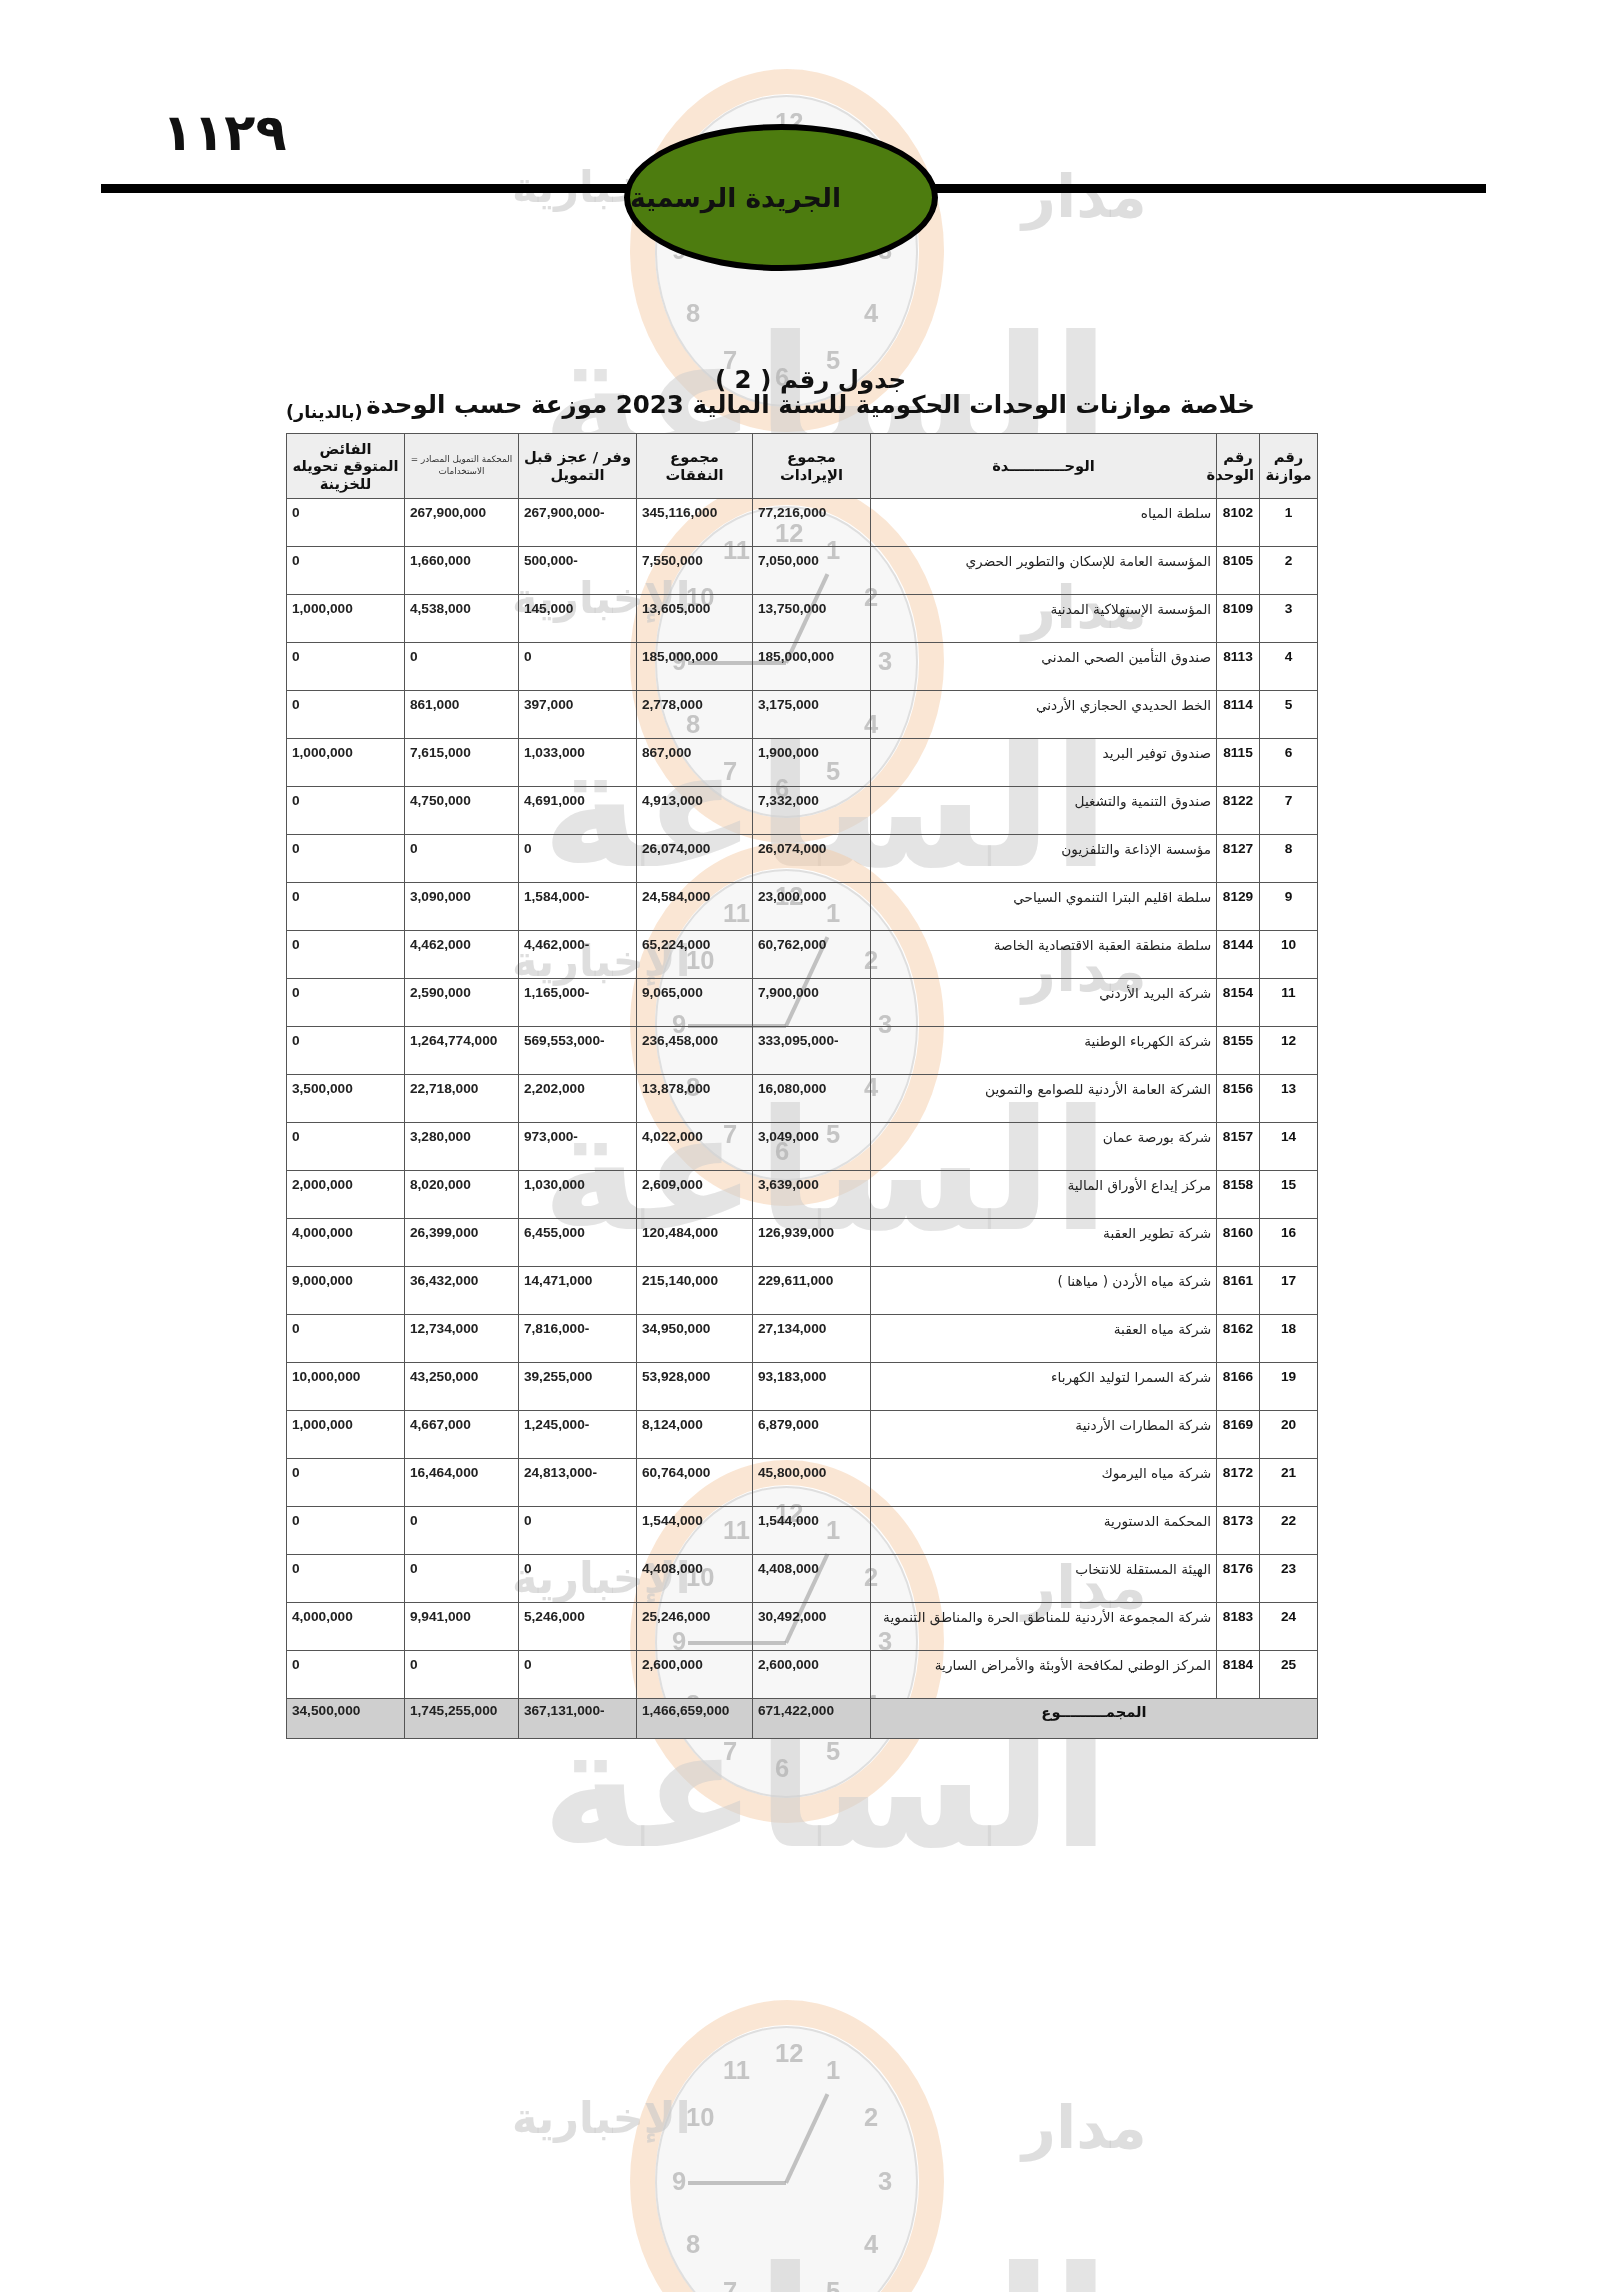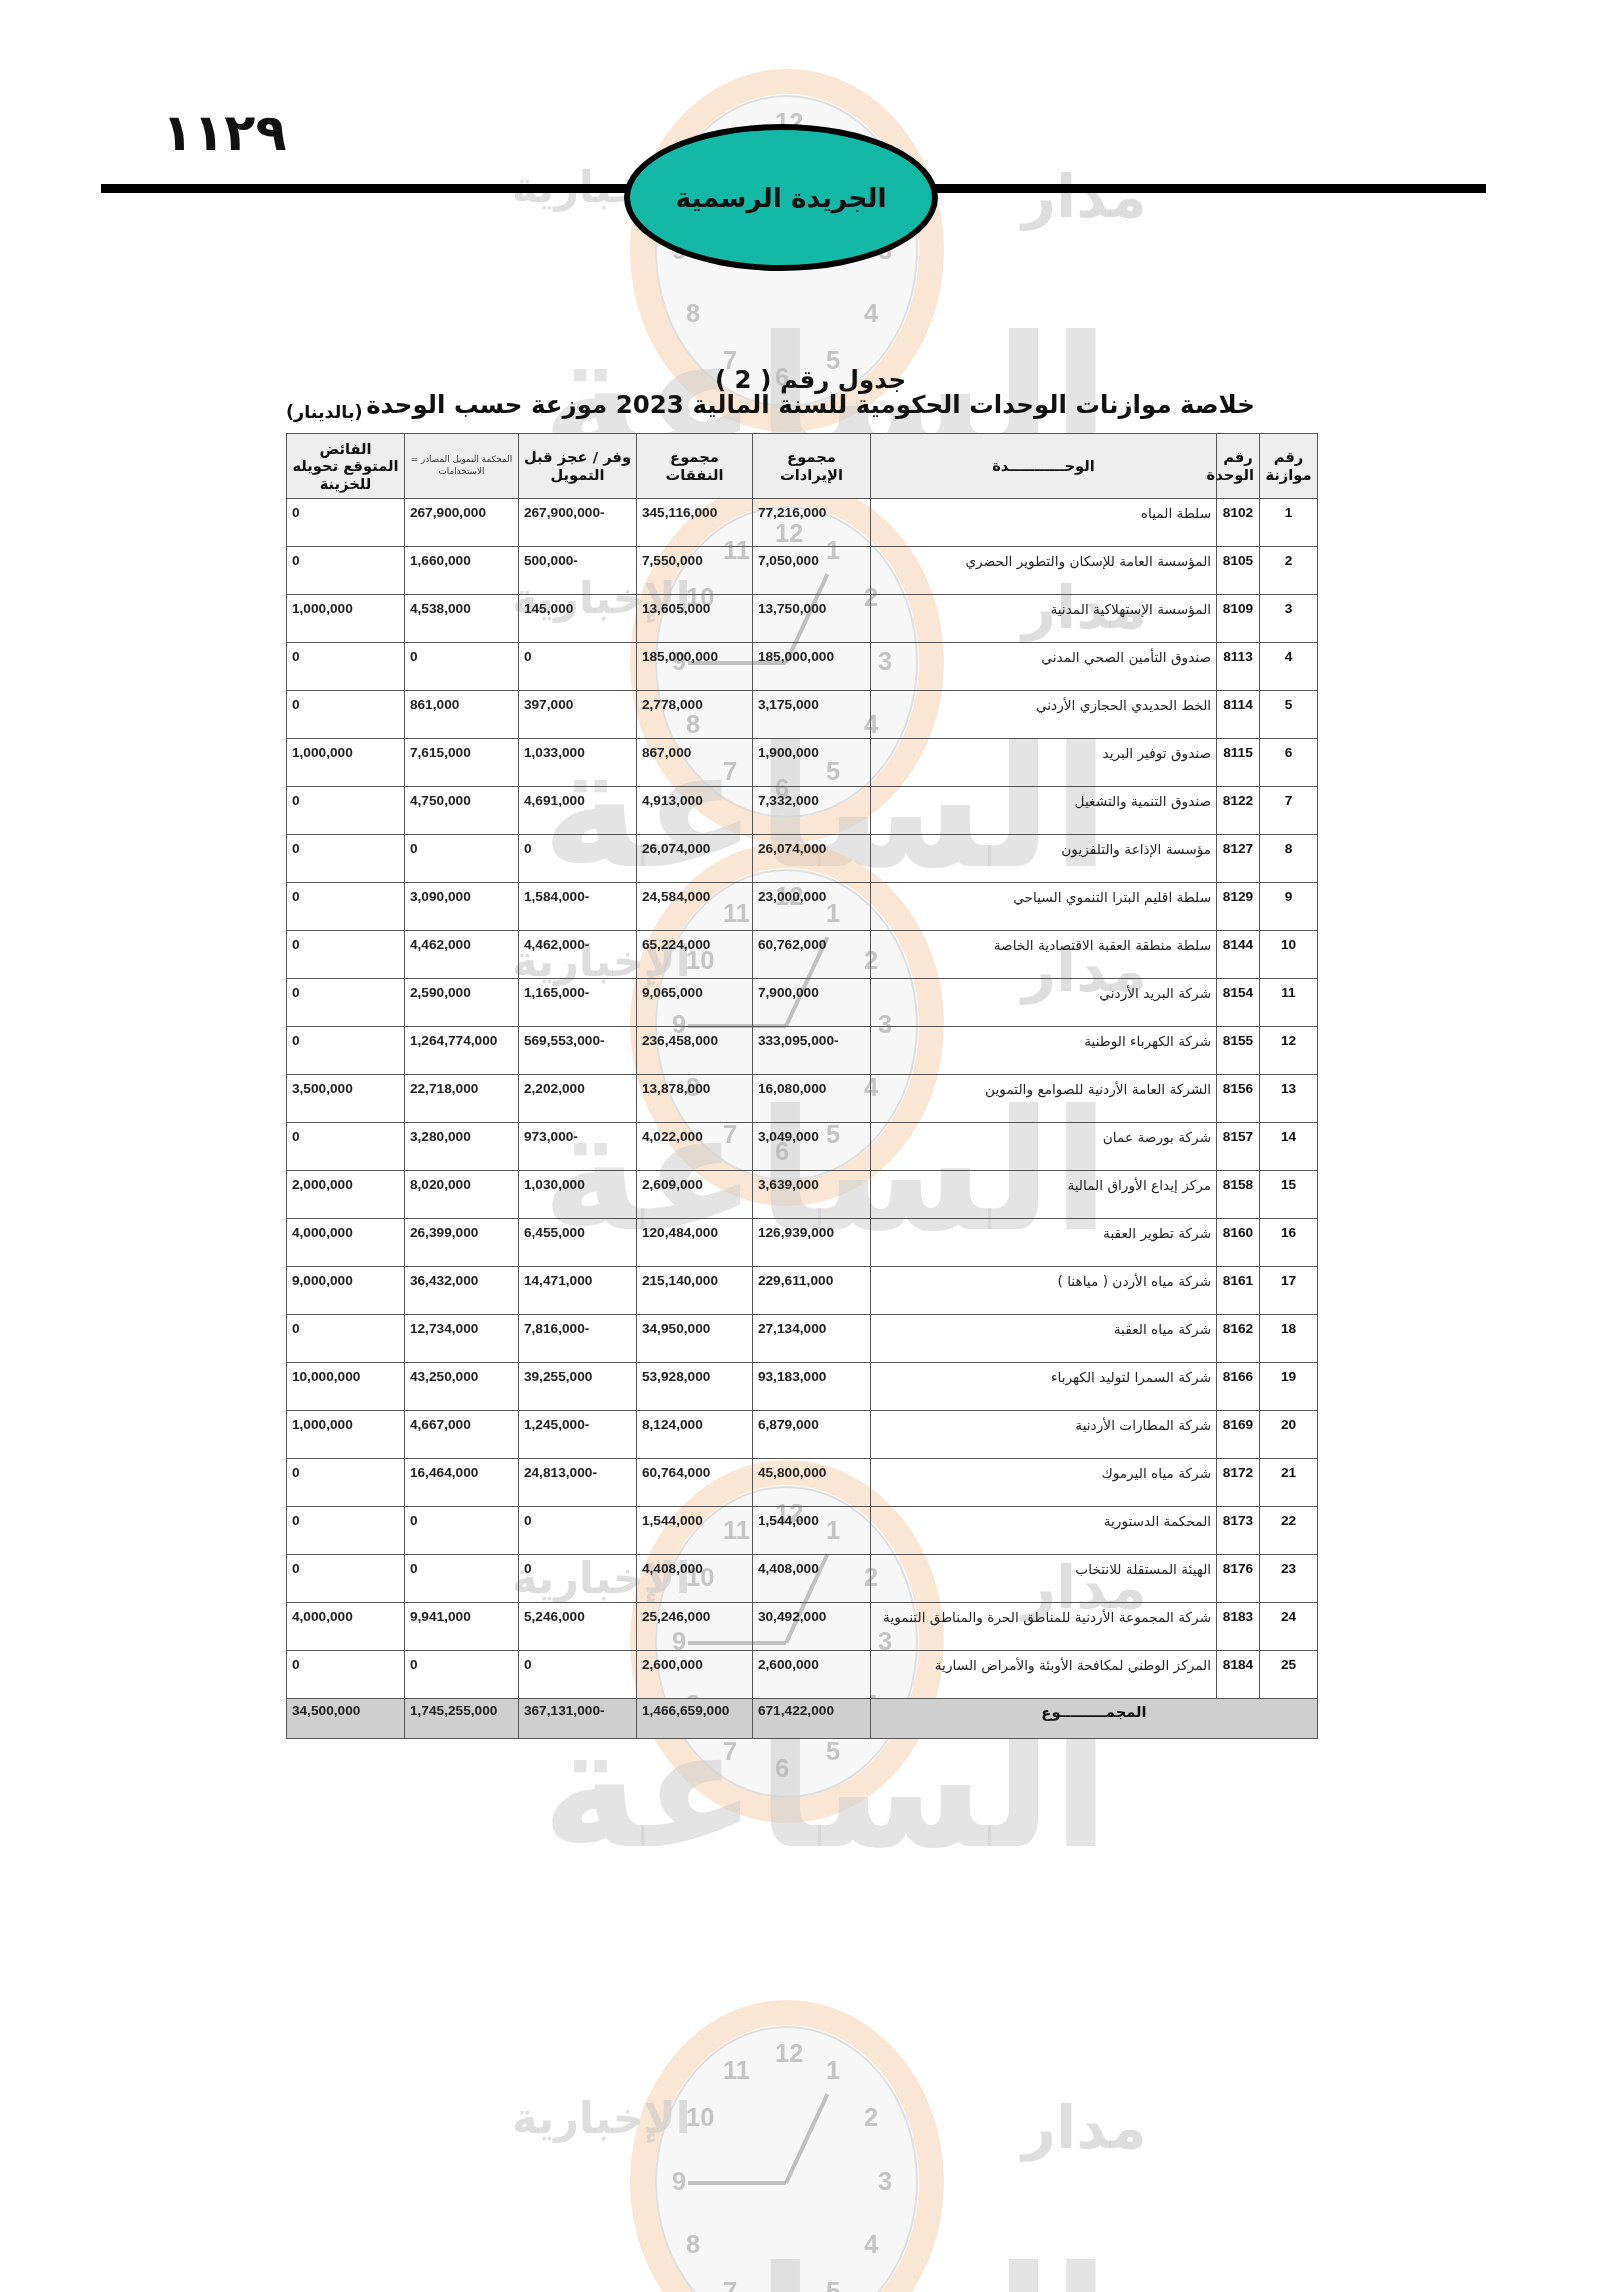--- a/index.html
+++ b/index.html
@@ -32,22 +32,22 @@
   
   .page-number {
     position:absolute; left:162px; top:103px; font-size:51px; font-weight:bold;
     font-family:"DejaVu Sans", sans-serif; letter-spacing:2px; direction:rtl;
   }
   .header-line {
     position:absolute; left:101px; top:184px; width:1385px; height:8.8px; background:#000;
   }
   .header-oval {
     position:absolute; left:624px; top:124px; width:314px; height:147px; box-sizing:border-box;
-    border:6.9px solid #000; border-radius:50%; background:#14b8a6;
-    display:flex; align-items:center; justify-content:center;
+    border:6.9px solid #000; border-radius:50%; background:#4d7c0f;
+    display:flex; align-items:center; 
   }
   .header-oval span { font-size:26.5px; font-weight:bold; direction:rtl; }
 
   
   .table-title {
     position:absolute; left:0; width:1621px; text-align:center; direction:rtl; font-weight:bold;
   }
   .t1 { top:365px; font-size:24.5px; }
   .t2 { top:390px; font-size:24.5px; }
   .unit-note { position:absolute; left:286px; top:402px; font-size:17.6px; font-weight:bold; direction:rtl; }

